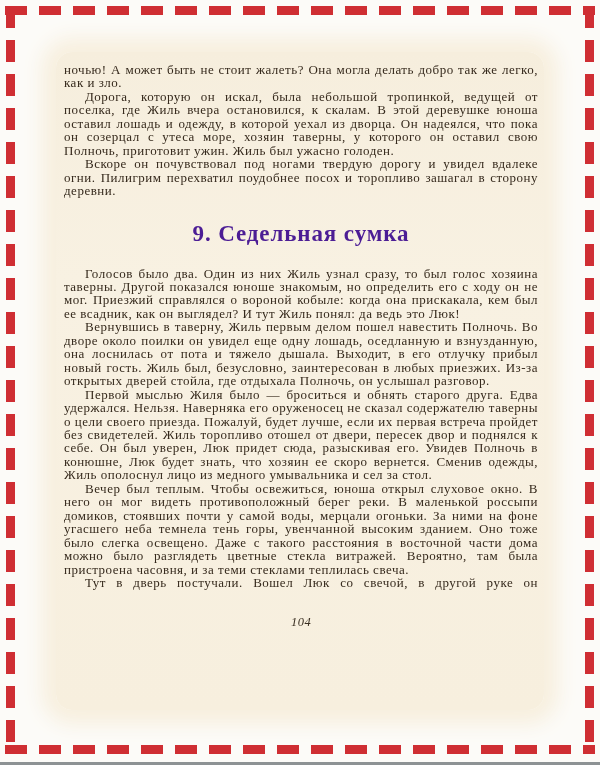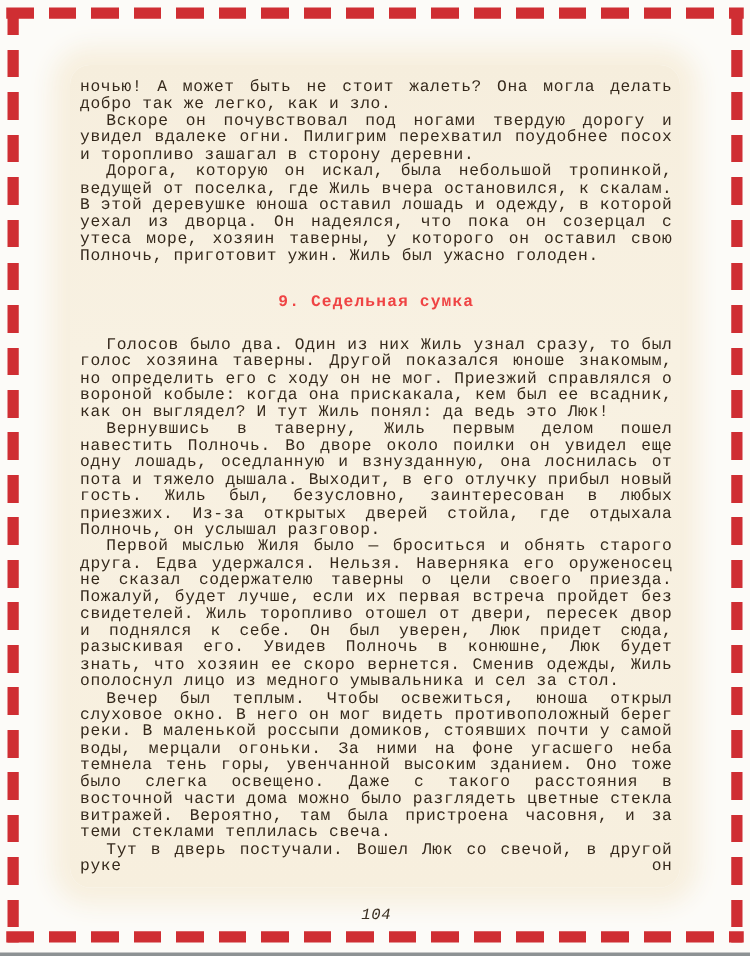--- a/index.html
+++ b/index.html
@@ -2,21 +2,21 @@
 <html lang="ru"><head>
 <meta charset="utf-8">
 <style>
   html, body { margin: 0; padding: 0; background: #ffffff; }
   .canvas {
     position: relative;
     width: 600px;
     height: 765px;
     background: #fcfbf8;
     overflow: hidden;
-    font-family: Liberation Mono, monospace;
+    font-family: Liberation Serif, serif;
   }
 
   
   .scan {
     position: absolute;
     left: 56px; top: 52px;
     width: 488px; height: 658px;
     background: linear-gradient(180deg, #f6eedd 0%, #f8f1e2 35%, #f7efde 100%);
     border-radius: 16px;
     box-shadow: 0 0 20px 14px #f7efde;
@@ -59,25 +59,25 @@
     font-size: 13px;
     line-height: 13.45px;
     letter-spacing: 0.5px;
     text-align: justify;
     text-indent: 21px;
   }
   .text-block p.flush { text-indent: 0; }
   .text-block p.stretch-last { text-align-last: justify; }
   .chapter {
     margin: 23px 0 20px 0;
-    font-size: 13px;
+    font-size: 23px;
     font-weight: bold;
     letter-spacing: 0.9px;
     text-align: center;
-    color: #ef4444;
+    color: #4c1d95;
   }
   .pagenum {
     margin-top: 26px;
     text-align: center;
     font-style: italic;
     font-size: 12.5px;
     letter-spacing: 0.5px;
     color: #3a2f22;
   }
 </style>
@@ -88,22 +88,22 @@
 
   <div class="scan"></div>
 
   <div class="dash-top"></div>
   <div class="dash-bottom"></div>
   <div class="dash-left"></div>
   <div class="dash-right"></div>
 
   <div class="text-block">
     <p class="flush">ночью! А может быть не стоит жалеть? Она могла делать добро так же легко, как и зло.</p>
+    <p>Дорога, которую он искал, была небольшой тропинкой, ведущей от поселка, где Жиль вчера остановился, к скалам. В этой деревушке юноша оставил лошадь и одежду, в которой уехал из дворца. Он надеялся, что пока он созерцал с утеса море, хозяин таверны, у которого он оставил свою Полночь, приготовит ужин. Жиль был ужасно голоден.</p>
     <p>Вскоре он почувствовал под ногами твердую дорогу и увидел вдалеке огни. Пилигрим перехватил поудобнее посох и торопливо зашагал в сторону деревни.</p>
-    <p>Дорога, которую он искал, была небольшой тропинкой, ведущей от поселка, где Жиль вчера остановился, к скалам. В этой деревушке юноша оставил лошадь и одежду, в которой уехал из дворца. Он надеялся, что пока он созерцал с утеса море, хозяин таверны, у которого он оставил свою Полночь, приготовит ужин. Жиль был ужасно голоден.</p>
 
     <h2 class="chapter">9. Седельная сумка</h2>
 
     <p>Голосов было два. Один из них Жиль узнал сразу, то был голос хозяина таверны. Другой показался юноше знакомым, но определить его с ходу он не мог. Приезжий справлялся о вороной кобыле: когда она прискакала, кем был ее всадник, как он выглядел? И тут Жиль понял: да ведь это Люк!</p>
     <p>Вернувшись в таверну, Жиль первым делом пошел навестить Полночь. Во дворе около поилки он увидел еще одну лошадь, оседланную и взнузданную, она лоснилась от пота и тяжело дышала. Выходит, в его отлучку прибыл новый гость. Жиль был, безусловно, заинтересован в любых приезжих. Из-за открытых дверей стойла, где отдыхала Полночь, он услышал разговор.</p>
     <p>Первой мыслью Жиля было — броситься и обнять старого друга. Едва удержался. Нельзя. Наверняка его оруженосец не сказал содержателю таверны о цели своего приезда. Пожалуй, будет лучше, если их первая встреча пройдет без свидетелей. Жиль торопливо отошел от двери, пересек двор и поднялся к себе. Он был уверен, Люк придет сюда, разыскивая его. Увидев Полночь в конюшне, Люк будет знать, что хозяин ее скоро вернется. Сменив одежды, Жиль ополоснул лицо из медного умывальника и сел за стол.</p>
     <p>Вечер был теплым. Чтобы освежиться, юноша открыл слуховое окно. В него он мог видеть противоположный берег реки. В маленькой россыпи домиков, стоявших почти у самой воды, мерцали огоньки. За ними на фоне угасшего неба темнела тень горы, увенчанной высоким зданием. Оно тоже было слегка освещено. Даже с такого расстояния в восточной части дома можно было разглядеть цветные стекла витражей. Вероятно, там была пристроена часовня, и за теми стеклами теплилась свеча.</p>
     <p class="stretch-last">Тут в дверь постучали. Вошел Люк со свечой, в другой руке он</p>
 
     <div class="pagenum">104</div>

